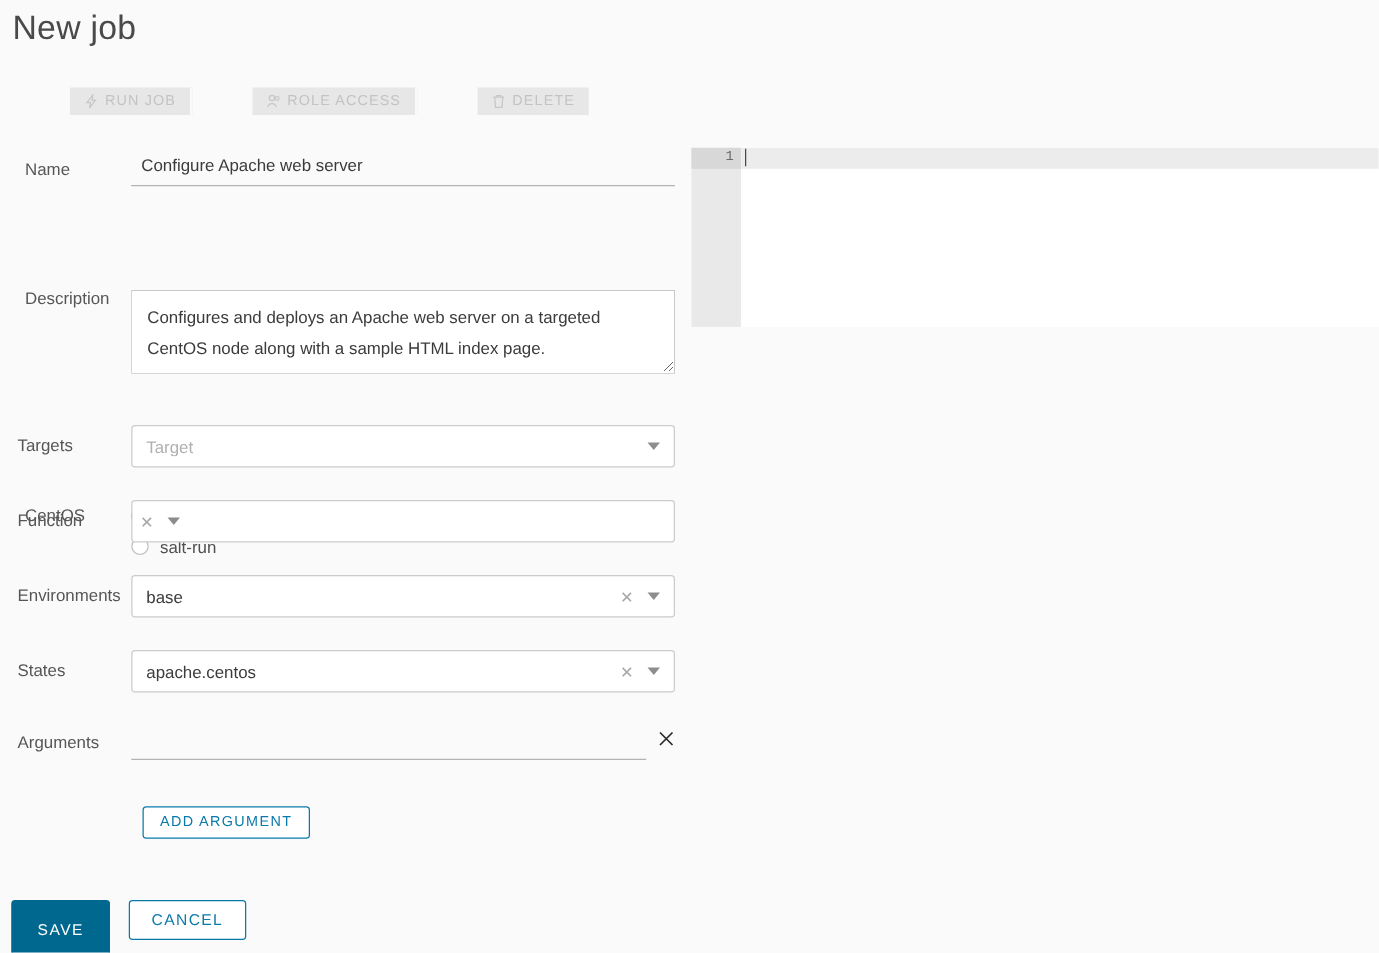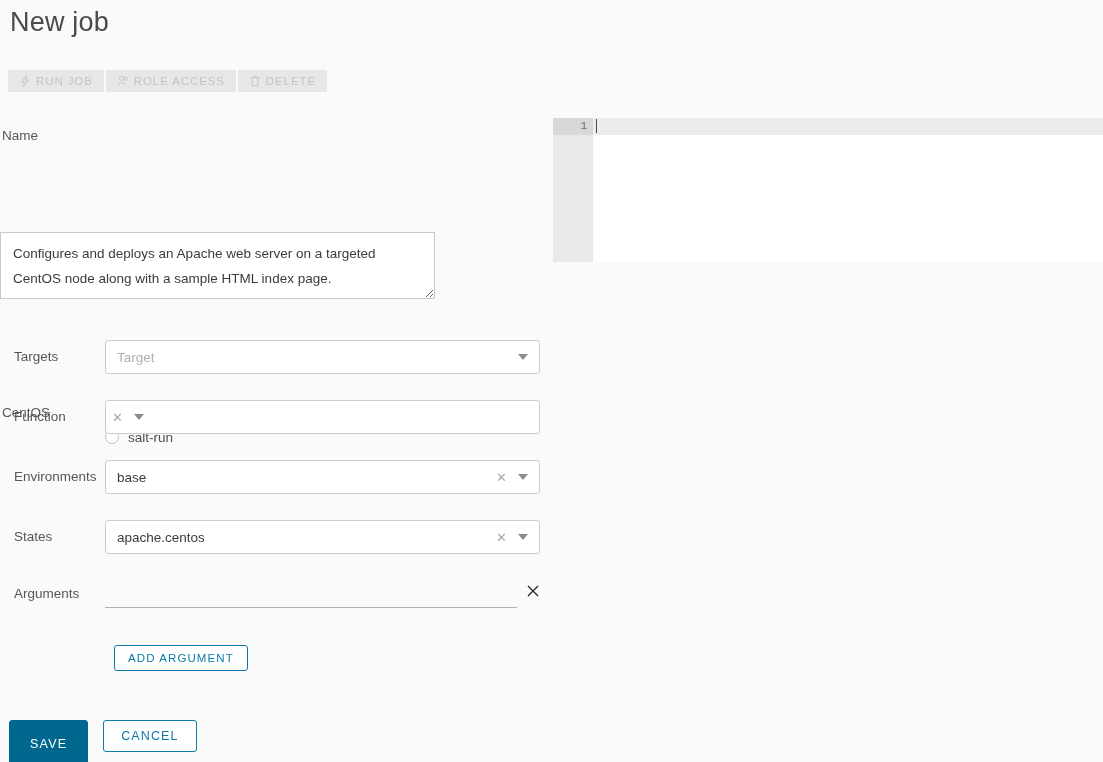--- a/index.html
+++ b/index.html
@@ -46,40 +46,41 @@
     font-size: 11.5px;
     letter-spacing: 0.9px;
     padding: 0 11px;
     height: 22px;
     box-sizing: border-box;
     border: none;
     border-right: 2px solid #fafafa;
     cursor: default;
     font-family: "Liberation Sans", sans-serif;
     white-space: nowrap;
+    margin-left: 48px;
   }
   .tb-btn:last-child { border-right: none; }
   .tb-ico { width: 12px; height: 12px; display: block; flex: none; }
   .tb-ico svg { display: block; }
 
   
   .form {
     position: absolute;
     left: 0;
     top: 110px;
     width: 560px;
   }
   .row {
     position: relative;
     display: flex;
   }
   .lbl {
     width: 105px;
     box-sizing: border-box;
-    padding-left: 2px;
+    padding-left: 20px;
     padding-right: 6px;
     font-size: 13.5px;
     color: #565656;
     flex: none;
   }
   .ctrl { flex: 1; position: relative; }
 
   
   .row-name { height: 56px; }
   .row-name .lbl { padding-top: 18px; }
@@ -369,23 +370,27 @@
       </svg>
     </span>
     <span>DELETE</span>
   </button>
 </div>
 
 <div class="form">
 
   <div class="row row-name">
     <div class="lbl">Name</div>
+    <div class="ctrl">
+      <input class="text-underline" type="text" value="Configure Apache web server" style="">
+    </div>
   </div>
 
   <div class="row row-desc">
+    <div class="lbl">Description</div>
     <div class="ctrl">
       <textarea class="textarea" style="">Configures and deploys an Apache web server on a targeted CentOS node along with a sample HTML index page.</textarea>
     </div>
   </div>
 
   <div class="row row-cmd">
     <div class="lbl">CentOS</div>
     <div class="ctrl">
       <div class="radio-group">
         <div class="radio-item checked">

